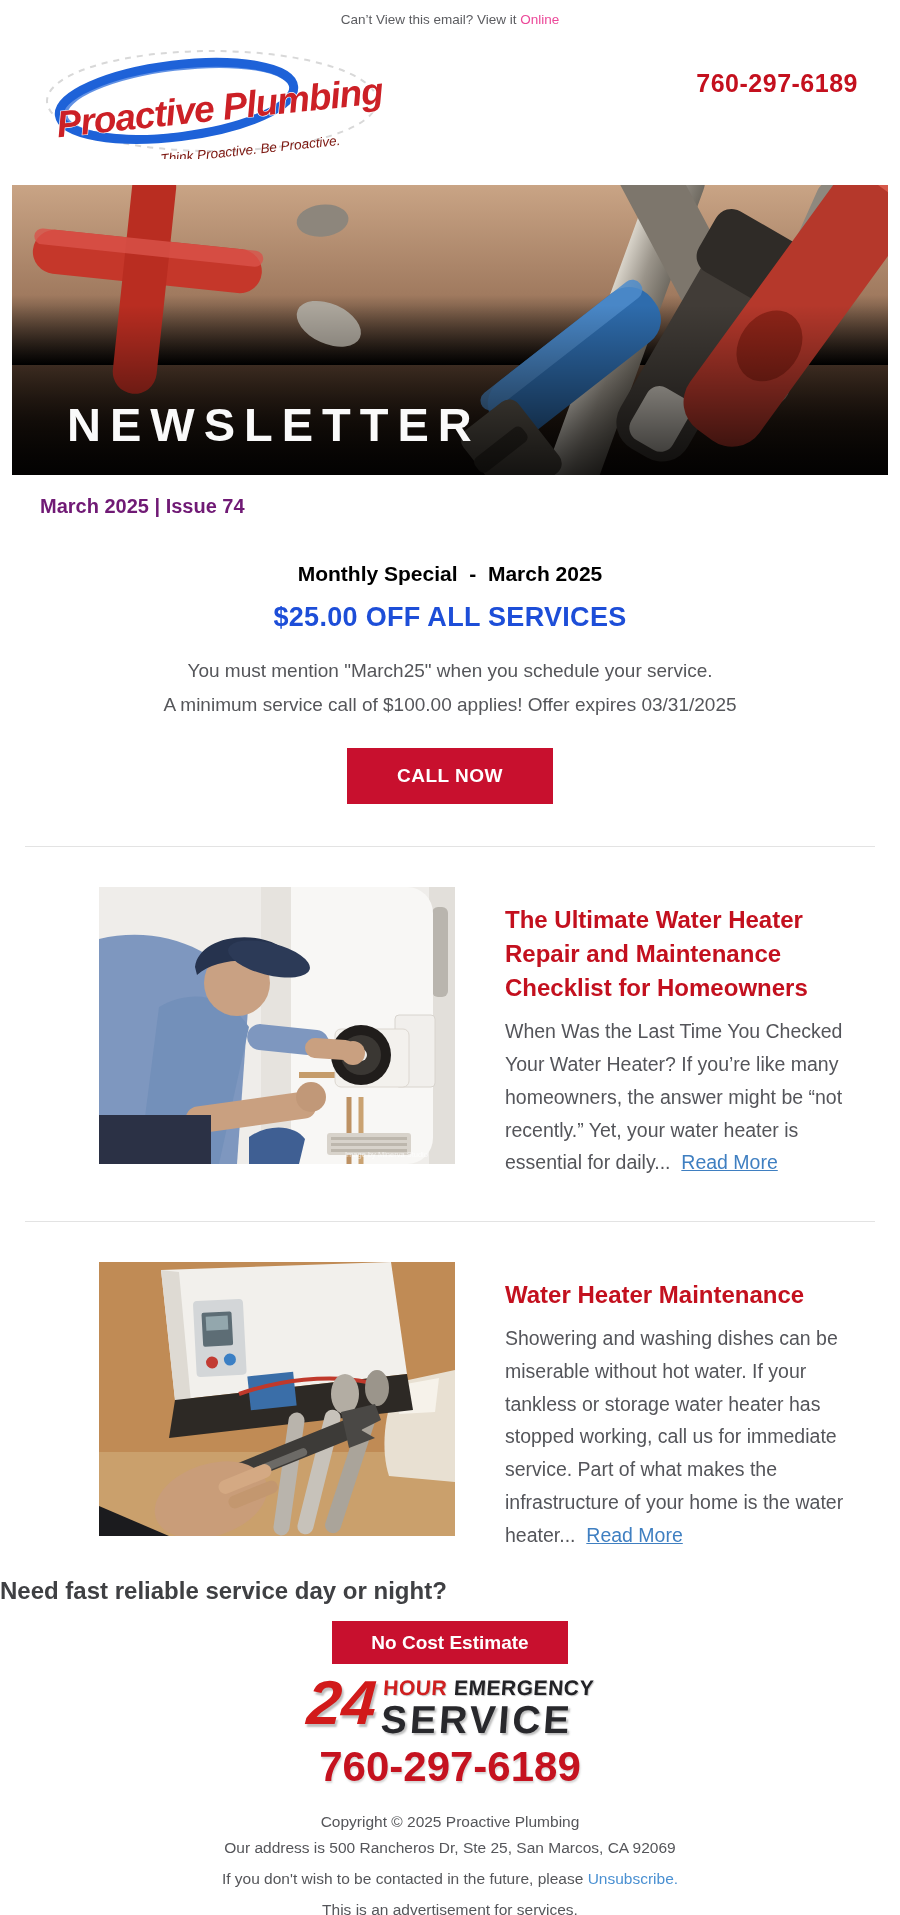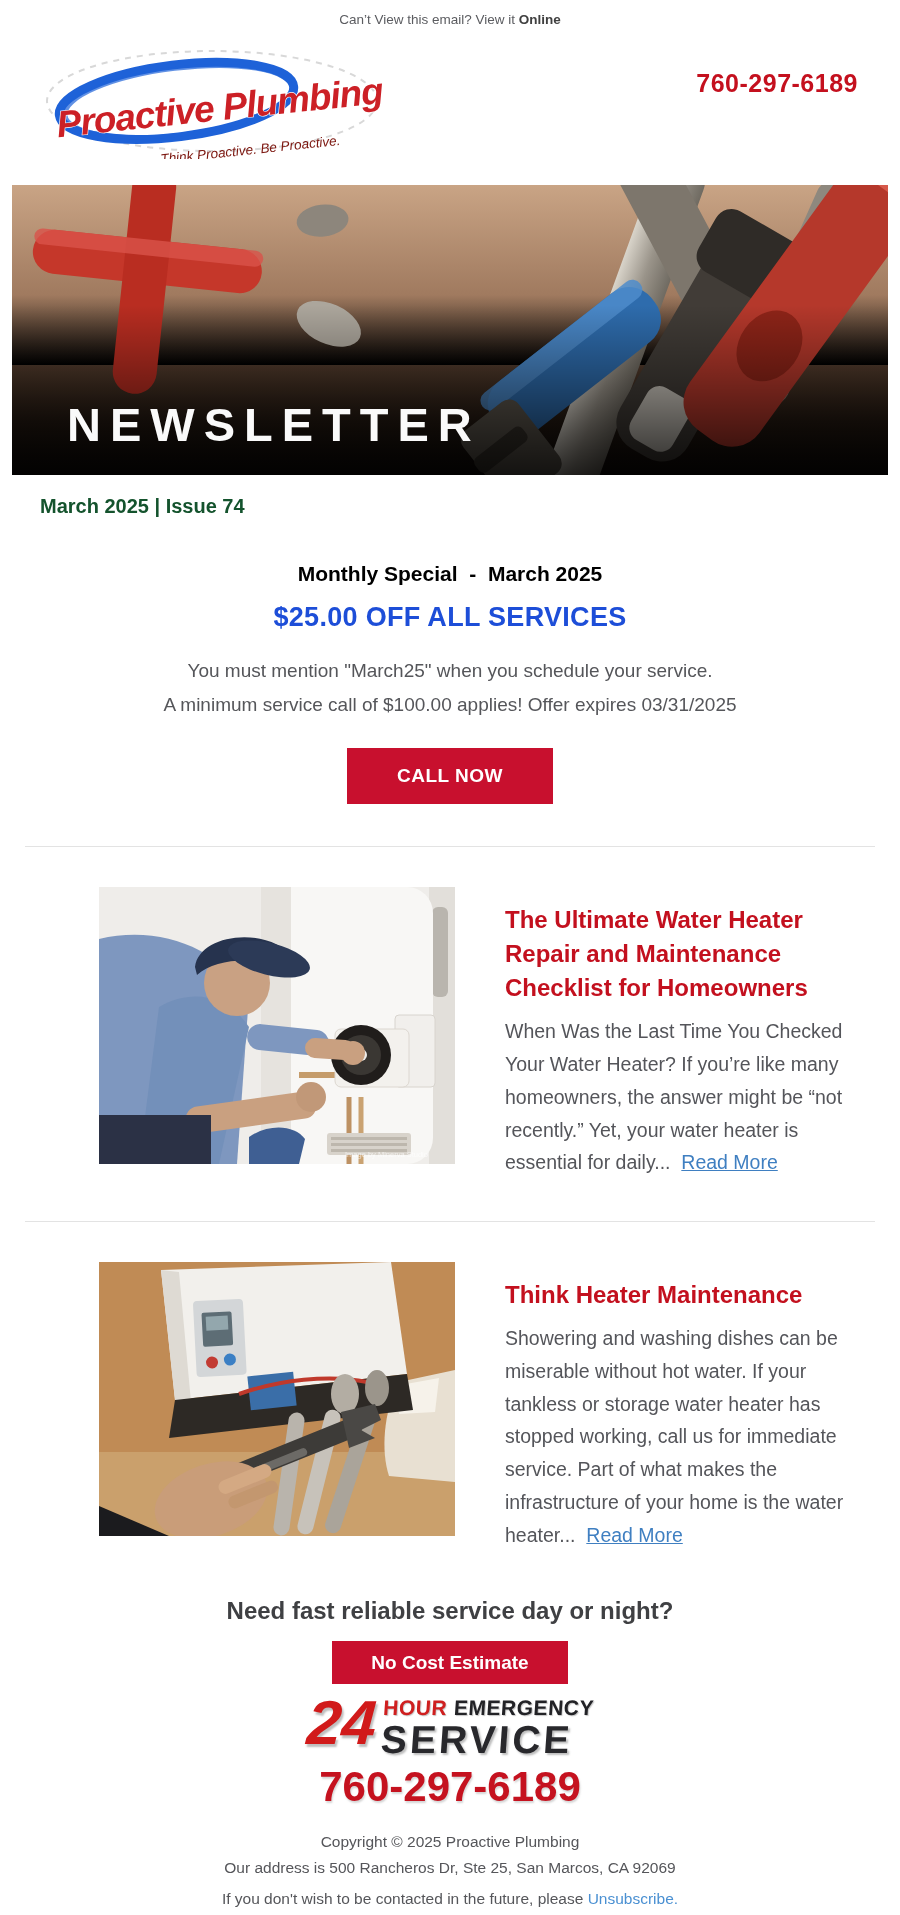--- a/index.html
+++ b/index.html
@@ -6,33 +6,33 @@
   body{
     width:900px;min-height:1915px;
     font-family:"Liberation Sans", sans-serif;
     color:#54555a;
     -webkit-font-smoothing:antialiased;
   }
   .email{width:900px;overflow:hidden;}
 
   
   .preheader{margin-top:12px;text-align:center;font-size:13.5px;color:#5b5c60;}
-  .preheader a{color:#404040;text-decoration:none;font-weight:bold;}
+  .preheader a{color:#ec4899;text-decoration:none;}
 
   
   .header{display:flex;justify-content:space-between;align-items:flex-start;padding:22px 42px 0 42px;}
   .logo-wrap{width:345px;height:110px;position:relative;}
   .header-phone{margin-top:20px;font-size:25px;font-weight:bold;color:#c4101e;letter-spacing:.5px;}
 
   
   .banner{margin:26px 12px 0 12px;position:relative;}
   .banner svg{display:block;}
 
   
-  .issue{margin:20px 0 0 40px;font-size:20px;font-weight:bold;color:#14532d;}
+  .issue{margin:20px 0 0 40px;font-size:20px;font-weight:bold;color:#701a75;}
 
   
   .special{margin-top:44px;text-align:center;}
   .special-heading{font-size:21px;font-weight:bold;color:#000000;}
   .special-offer{margin-top:16px;font-size:27px;font-weight:bold;color:#1d4ed8;letter-spacing:.3px;}
   .special-line{margin-top:6px;font-size:19px;color:#55565a;line-height:1.45;}
   .special-line.first{margin-top:24px;}
 
   .btn{display:flex;align-items:center;justify-content:center;background:#c8102e;color:#ffffff;
        font-weight:bold;text-decoration:none;margin:0 auto;}
@@ -44,21 +44,21 @@
   
   .article{display:flex;padding:0 40px 0 55px;margin-top:40px;gap:50px;}
   .art-img{width:356px;flex:0 0 356px;padding-left:44px;}
   .art-img svg{display:block;}
   .art-text{width:425px;}
   .art-title{margin:16px 0 10px 0;font-size:24px;line-height:1.42;font-weight:bold;color:#c3101e;}
   .art-body{margin:0;font-size:19.5px;line-height:1.68;color:#54555a;}
   .art-body a{color:#3f7fc1;text-decoration:underline;}
 
   
-  .need-heading{margin-top:46px;text-align:center;font-size:24px;font-weight:bold;color:#3f4043;}
+  .need-heading{margin-top:26px;text-align:left;font-size:24px;font-weight:bold;color:#3f4043;}
 
   .svc24{margin-top:10px;display:flex;flex-direction:column;align-items:center;}
   .svc24-row{display:flex;align-items:flex-start;transform:skewX(-4deg);}
   .n24{font-size:62px;line-height:.92;font-weight:900;font-style:italic;color:#d11a1a;
        text-shadow:2px 3px 2px rgba(110,110,110,.45);}
   .svc24-stack{display:flex;flex-direction:column;margin-left:6px;margin-top:2px;}
   .svc24-top{display:flex;gap:7px;}
   .word-hour{font-size:21px;font-weight:900;color:#cf1f1f;letter-spacing:.5px;
        text-shadow:1px 1px 1px rgba(110,110,110,.4);}
   .word-emergency{font-size:21px;font-weight:900;color:#222226;letter-spacing:.5px;
@@ -259,21 +259,21 @@
           <rect x="150" y="196" width="60" height="8" rx="4" transform="rotate(-22 180 200)" fill="#6c6a66"></rect>
         </g>
 
         <ellipse cx="112" cy="238" rx="58" ry="36" transform="rotate(-18 112 238)" fill="#c99d79"></ellipse>
         <rect x="118" y="210" width="56" height="14" rx="7" transform="rotate(-22 146 217)" fill="#d4a983"></rect>
         <rect x="128" y="226" width="52" height="13" rx="6" transform="rotate(-22 154 232)" fill="#c3976f"></rect>
         <path d="M0,244 L70,274 L0,274 Z" fill="#1b1b1e"></path>
       </svg>
     </div>
     <div class="art-text">
-      <h2 class="art-title">Think Heater Maintenance</h2>
+      <h2 class="art-title">Water Heater Maintenance</h2>
       <p class="art-body">
         <span>Showering and washing dishes can be miserable without hot water. If your tankless or storage water heater has stopped working, call us for immediate service. Part of what makes the infrastructure of your home is the water heater...</span>&nbsp;
         <a href="#">Read More</a>
       </p>
     </div>
   </div>
 
   <div class="need-heading">Need fast reliable service day or night?</div>
   <a href="#" class="btn btn-nocost">No Cost Estimate</a>
 

